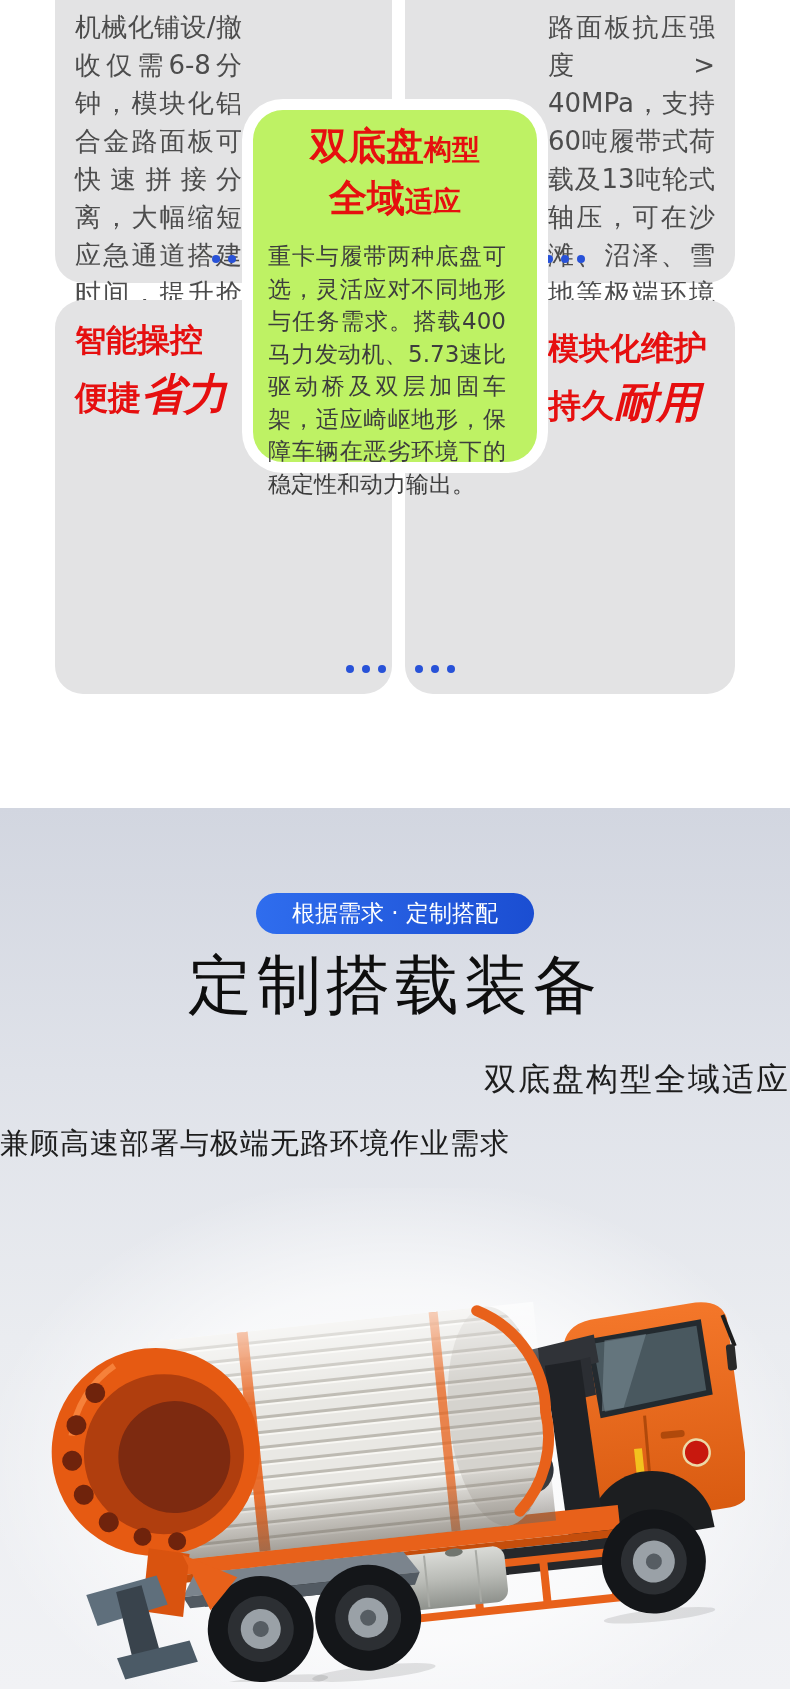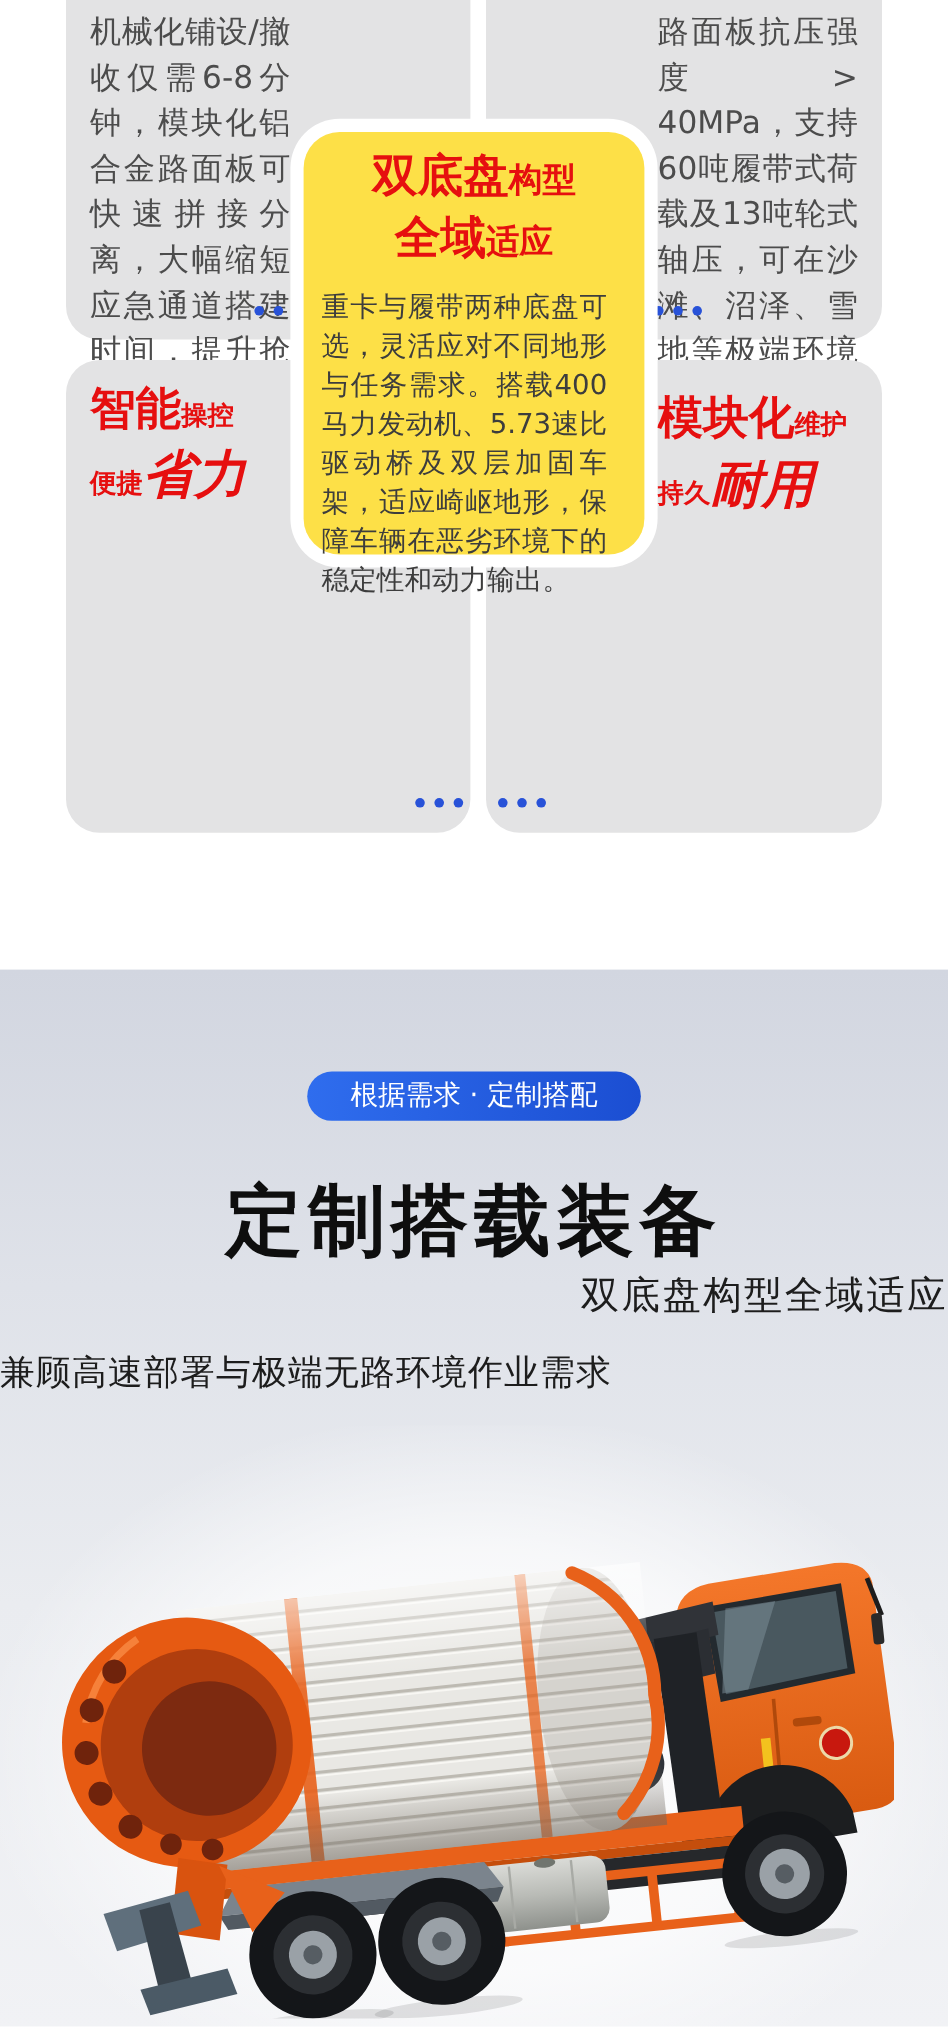--- a/index.html
+++ b/index.html
@@ -13,28 +13,28 @@
   .card.tr{left:405px;top:0;width:330px;height:283px;border-radius:0 0 28px 28px;}
   .card.bl{left:55px;top:300px;width:337px;height:394px;border-radius:28px;}
   .card.br{left:405px;top:300px;width:330px;height:394px;border-radius:28px;}
   .card-body{font-size:26px;line-height:38px;color:#4c4c4c;text-align:justify;margin:0;}
   .cut-r1{float:right;width:130px;height:184px;margin-top:91px;}
   .cut-l1{float:left;width:123px;height:184px;margin-top:91px;}
   .cut-r2{float:right;width:130px;height:173px;}
   .cut-l2{float:left;width:123px;height:173px;}
 
   .red-title{color:#e60f0f;font-weight:800;line-height:48px;margin:8px 0 10px 0;}
-  .red-title .big{font-size:38px;}
+  .red-title .big{font-size:31px;}
   .red-title .big2{font-size:43px;font-style:italic;}
-  .red-title .sm{font-size:22px;margin-top:12px;}
+  .red-title .sm{font-size:33px;margin-top:12px;}
   .title-right{text-align:left;padding-right:2px;margin-top:16px;}
 
   
   .center-card{position:absolute;left:253px;top:110px;width:284px;height:352px;z-index:4;
-               background:#fde047;border-radius:30px;box-shadow:0 0 0 11px #ffffff;
+               background:#bef264;border-radius:30px;box-shadow:0 0 0 11px #ffffff;
                box-sizing:border-box;padding-top:14px;text-align:center;}
   .center-title{color:#e60f0f;font-weight:800;line-height:44px;margin:0;}
   .center-title .big{font-size:38px;}
   .center-title .sm{font-size:28px;}
   .center-body{margin:12px 31px 0 15px;font-size:23px;line-height:32.5px;
                color:#3d3d3d;text-align:justify;}
 
   
   .dots{position:absolute;display:flex;gap:8px;}
   .dots i{display:block;width:8px;height:8px;border-radius:50%;background:#2852d8;}
@@ -43,21 +43,21 @@
   .dots.d-bl{left:291px;top:365px;}
   .dots.d-br{left:10px;top:365px;}
 
   
   .lower{position:absolute;top:808px;left:0;width:790px;height:881px;
          background:linear-gradient(180deg,#d2d6e0 0%,#dfe2e9 30%,#eaecf0 60%,#f1f2f5 100%);}
   .badge{position:absolute;top:85px;left:50%;transform:translateX(-50%);
          background:linear-gradient(90deg,#2f6dee,#1b4ed2);color:#ffffff;
          font-size:23px;line-height:41px;padding:0 36px;border-radius:22px;white-space:nowrap;}
   .big-title{position:absolute;top:134px;left:0;width:100%;text-align:center;
-             font-size:64px;font-weight:700;color:#0e0e0e;letter-spacing:5px;margin-top:32px;}
+             font-size:64px;font-weight:400;color:#0e0e0e;letter-spacing:5px;}
   .sub1{position:absolute;top:250px;left:0;width:100%;text-align:right;
         font-size:32px;color:#1d1d1d;letter-spacing:2px;}
   .sub2{position:absolute;top:316px;left:0;width:100%;text-align:left;
         font-size:29px;color:#1d1d1d;letter-spacing:1px;}
   .glow{position:absolute;top:380px;left:0;width:790px;height:510px;
         background:radial-gradient(ellipse at 50% 55%,rgba(255,255,255,0.95) 0%,
                    rgba(255,255,255,0.65) 45%,rgba(255,255,255,0) 74%);}
   .truck{position:absolute;top:414px;left:45px;width:700px;height:460px;}
 </style>
 </head>

